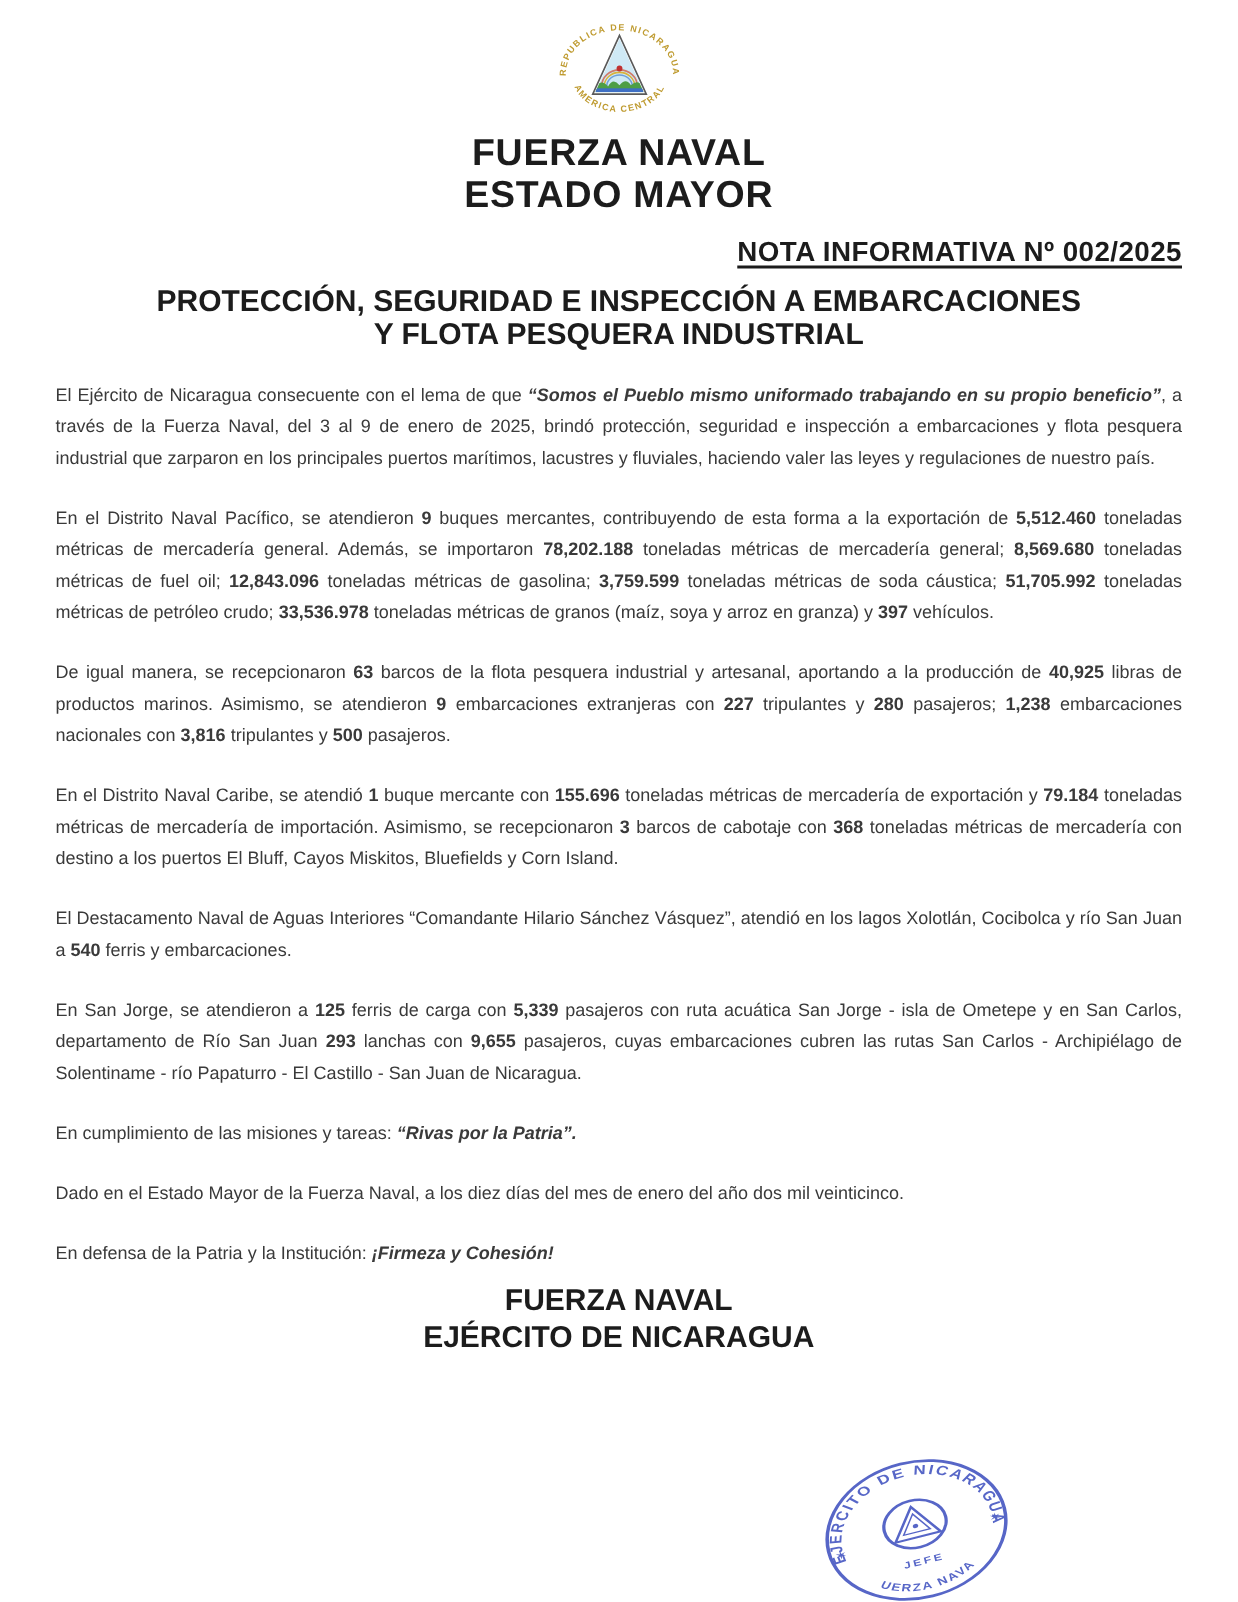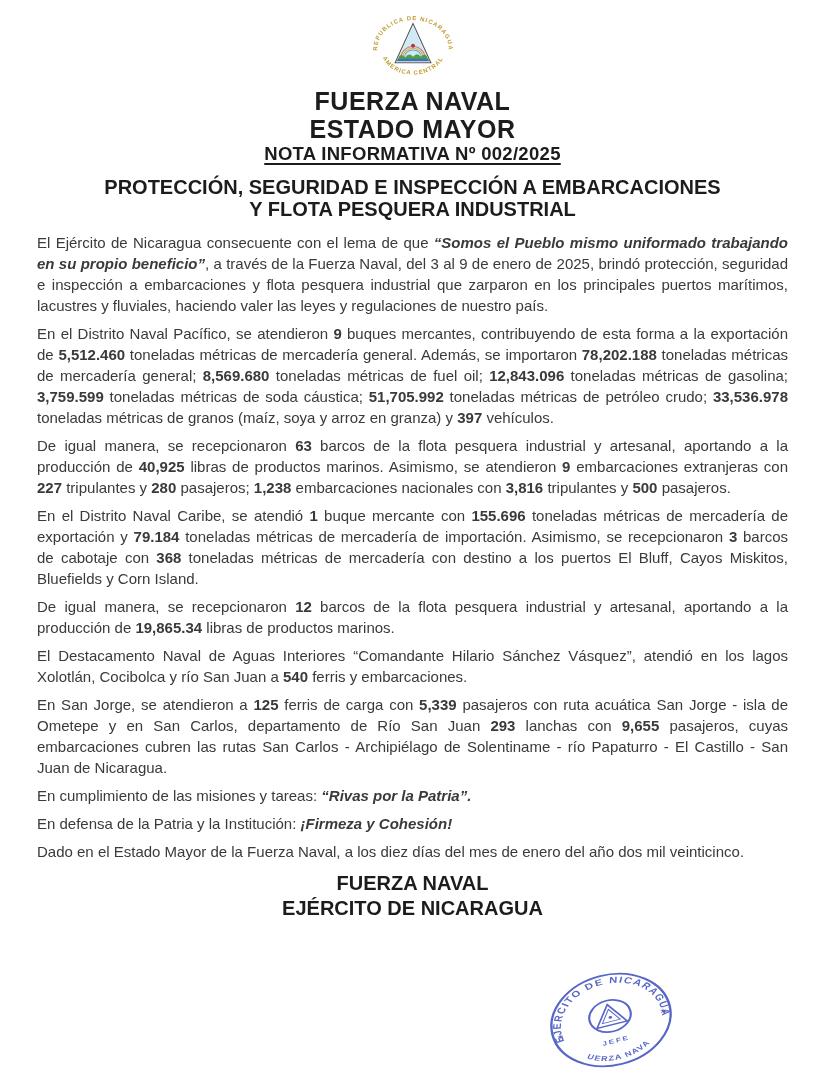--- a/index.html
+++ b/index.html
@@ -20,46 +20,48 @@
   .main-title {
     text-align: center;
     font-weight: bold;
     font-size: 25px;
     line-height: 28px;
     color: #1c1c1c;
     margin-top: 5px;
     letter-spacing: 0.5px;
   }
   .nota-title {
-    text-align: center;
+    text-align: right;
+    margin-top: 13px;
   }
   .nota-title span {
     font-weight: bold;
     font-size: 18.5px;
     color: #1c1c1c;
     text-decoration: underline;
     text-underline-offset: 3px;
     text-decoration-thickness: 2px;
     letter-spacing: 0.3px;
   }
   .subject-title {
     text-align: center;
     font-weight: bold;
     font-size: 20px;
     line-height: 22px;
     color: #1c1c1c;
     margin-top: 11px;
   }
   .paragraphs { margin-top: 12px; }
   .para {
-    font-size: 15px;
+    font-size: 12px;
     line-height: 21px;
     text-align: justify;
     margin-bottom: 7px;
     color: #3a3a3a;
+    margin-top: 19px;
   }
   .para .b  { font-weight: bold; }
   .para .bi { font-weight: bold; font-style: italic; }
 
   .footer-sign {
     text-align: center;
     font-weight: bold;
     font-size: 20px;
     line-height: 25px;
     color: #1c1c1c;
@@ -121,26 +123,25 @@
   <div class="subject-title">
     <div>PROTECCIÓN, SEGURIDAD E INSPECCIÓN A EMBARCACIONES</div>
     <div>Y FLOTA PESQUERA INDUSTRIAL</div>
   </div>
 
   <div class="paragraphs">
       <p class="para"><span>El Ejército de Nicaragua consecuente con el lema de que </span><span class="bi">“Somos el Pueblo mismo uniformado trabajando en su propio beneficio”</span><span>, a través de la Fuerza Naval, del 3 al 9 de enero de 2025, brindó protección, seguridad e inspección a embarcaciones y flota pesquera industrial que zarparon en los principales puertos marítimos, lacustres y fluviales, haciendo valer las leyes y regulaciones de nuestro país.</span></p>
       <p class="para"><span>En el Distrito Naval Pacífico, se atendieron </span><span class="b">9</span><span> buques mercantes, contribuyendo de esta forma a la exportación de </span><span class="b">5,512.460</span><span> toneladas métricas de mercadería general. Además, se importaron </span><span class="b">78,202.188</span><span> toneladas métricas de mercadería general; </span><span class="b">8,569.680</span><span> toneladas métricas de fuel oil; </span><span class="b">12,843.096</span><span> toneladas métricas de gasolina; </span><span class="b">3,759.599</span><span> toneladas métricas de soda cáustica; </span><span class="b">51,705.992</span><span> toneladas métricas de petróleo crudo; </span><span class="b">33,536.978</span><span> toneladas métricas de granos (maíz, soya y arroz en granza) y </span><span class="b">397</span><span> vehículos.</span></p>
       <p class="para"><span>De igual manera, se recepcionaron </span><span class="b">63</span><span> barcos de la flota pesquera industrial y artesanal, aportando a la producción de </span><span class="b">40,925</span><span> libras de productos marinos. Asimismo, se atendieron </span><span class="b">9</span><span> embarcaciones extranjeras con </span><span class="b">227</span><span> tripulantes y </span><span class="b">280</span><span> pasajeros; </span><span class="b">1,238</span><span> embarcaciones nacionales con </span><span class="b">3,816</span><span> tripulantes y </span><span class="b">500</span><span> pasajeros.</span></p>
       <p class="para"><span>En el Distrito Naval Caribe, se atendió </span><span class="b">1</span><span> buque mercante con </span><span class="b">155.696</span><span> toneladas métricas de mercadería de exportación y </span><span class="b">79.184</span><span> toneladas métricas de mercadería de importación. Asimismo, se recepcionaron </span><span class="b">3</span><span> barcos de cabotaje con </span><span class="b">368</span><span> toneladas métricas de mercadería con destino a los puertos El Bluff, Cayos Miskitos, Bluefields y Corn Island.</span></p>
-      <p class="para"><span>De igual manera, se recepcionaron </span><span class="b">12</span><span> barcos de la flota pesquera industrial y artesanal, aportando a la producción de </span><span class="b">19,865.34</span><span> libras de productos marinos.</span></p>
       <p class="para"><span>El Destacamento Naval de Aguas Interiores “Comandante Hilario Sánchez Vásquez”, atendió en los lagos Xolotlán, Cocibolca y río San Juan a </span><span class="b">540</span><span> ferris y embarcaciones.</span></p>
       <p class="para"><span>En San Jorge, se atendieron a </span><span class="b">125</span><span> ferris de carga con </span><span class="b">5,339</span><span> pasajeros con ruta acuática San Jorge - isla de Ometepe y en San Carlos, departamento de Río San Juan </span><span class="b">293</span><span> lanchas con </span><span class="b">9,655</span><span> pasajeros, cuyas embarcaciones cubren las rutas San Carlos - Archipiélago de Solentiname - río Papaturro - El Castillo - San Juan de Nicaragua.</span></p>
       <p class="para"><span>En cumplimiento de las misiones y tareas: </span><span class="bi">“Rivas por la Patria”.</span></p>
+      <p class="para"><span>Dado en el Estado Mayor de la Fuerza Naval, a los diez días del mes de enero del año dos mil veinticinco.</span></p>
       <p class="para"><span>En defensa de la Patria y la Institución: </span><span class="bi">¡Firmeza y Cohesión!</span></p>
-      <p class="para"><span>Dado en el Estado Mayor de la Fuerza Naval, a los diez días del mes de enero del año dos mil veinticinco.</span></p>
     </div>
 
   <div class="footer-sign">
     <div>FUERZA NAVAL</div>
     <div>EJÉRCITO DE NICARAGUA</div>
   </div>
 
 </div>
 
 <svg class="seal" viewBox="0 0 140 140" preserveAspectRatio="none">

